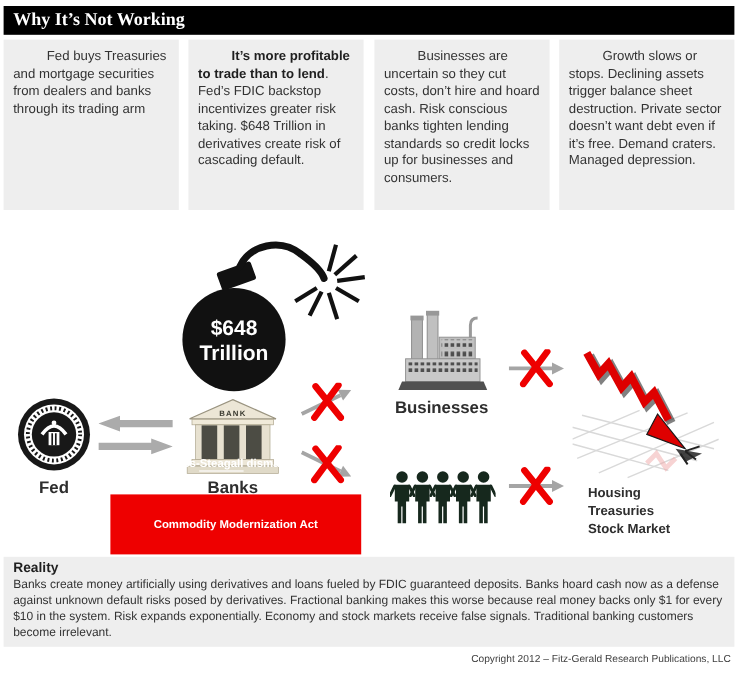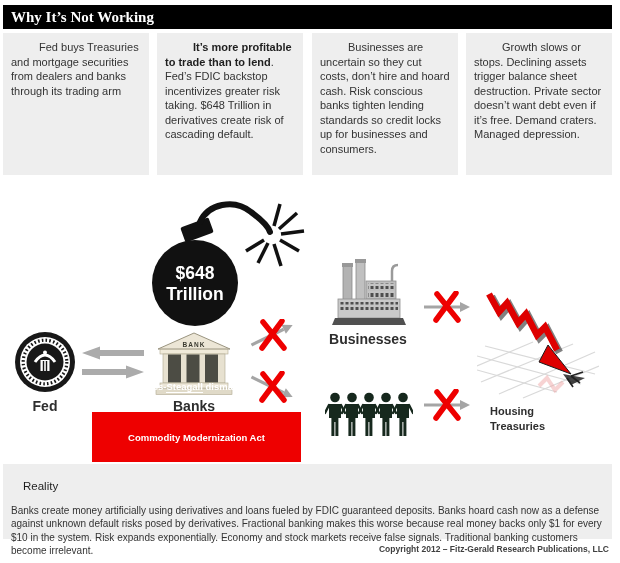--- a/index.html
+++ b/index.html
@@ -34,25 +34,25 @@
           display:flex;flex-direction:column;justify-content:center;line-height:15px;gap:36px;}
   .redbox .ul{border-bottom:1.4px solid #ffffff;}
 
   
   .rot-up{transform:rotate(-26deg);}
   .rot-down{transform:rotate(26deg);}
 
   
   .reality{left:3px;top:464px;width:609px;height:75px;background:#eeeeee;
            padding:4px 8px;box-sizing:border-box;color:#333333;}
-  .reality h2{margin:12px;font-size:11.5px;font-weight:400;color:#1f1f1f;}
+  .reality h2{margin:0;font-size:11.5px;font-weight:700;color:#1f1f1f;}
   .reality p{margin:1px 0 0 0;font-size:10px;line-height:1.33;}
 
   .copyright{left:3px;top:544px;width:606px;text-align:right;font-size:8.5px;
-             font-weight:700;color:#3f3f3f;}
+             font-weight:400;color:#3f3f3f;}
 </style>
 </head>
 <body>
 
 <div class="stage">
 
   <div class="abs titlebar">Why It’s Not Working</div>
 
   <div class="abs tbox tbox1">
     <span class="b"></span><span>Fed buys Treasuries and mortgage securities from dealers and banks through its trading arm</span>
@@ -224,20 +224,21 @@
     <polygon points="71,55 94,84 62,72" fill="#de0000" stroke="#1a1a1a" stroke-width="1"></polygon>
     <g stroke="#222" stroke-width="1.6">
       <line x1="94" y1="86" x2="106" y2="82"></line>
       <line x1="94" y1="86" x2="103" y2="93"></line>
       <line x1="90" y1="88" x2="96" y2="97"></line>
     </g>
   </svg>
   <div class="abs crash-labels">
     <div>Housing</div>
     <div>Treasuries</div>
+    <div>Stock Market</div>
   </div>
 
   <div class="abs reality">
     <h2>Reality</h2>
     <p>Banks create money artificially using derivatives and loans fueled by FDIC guaranteed deposits. Banks hoard cash now as a defense against unknown default risks posed by derivatives. Fractional banking makes this worse because real money backs only $1 for every $10 in the system. Risk expands exponentially. Economy and stock markets receive false signals. Traditional banking customers become irrelevant.</p>
   </div>
 
   <div class="abs copyright">Copyright 2012 – Fitz-Gerald Research Publications, LLC</div>
 
 </div>

